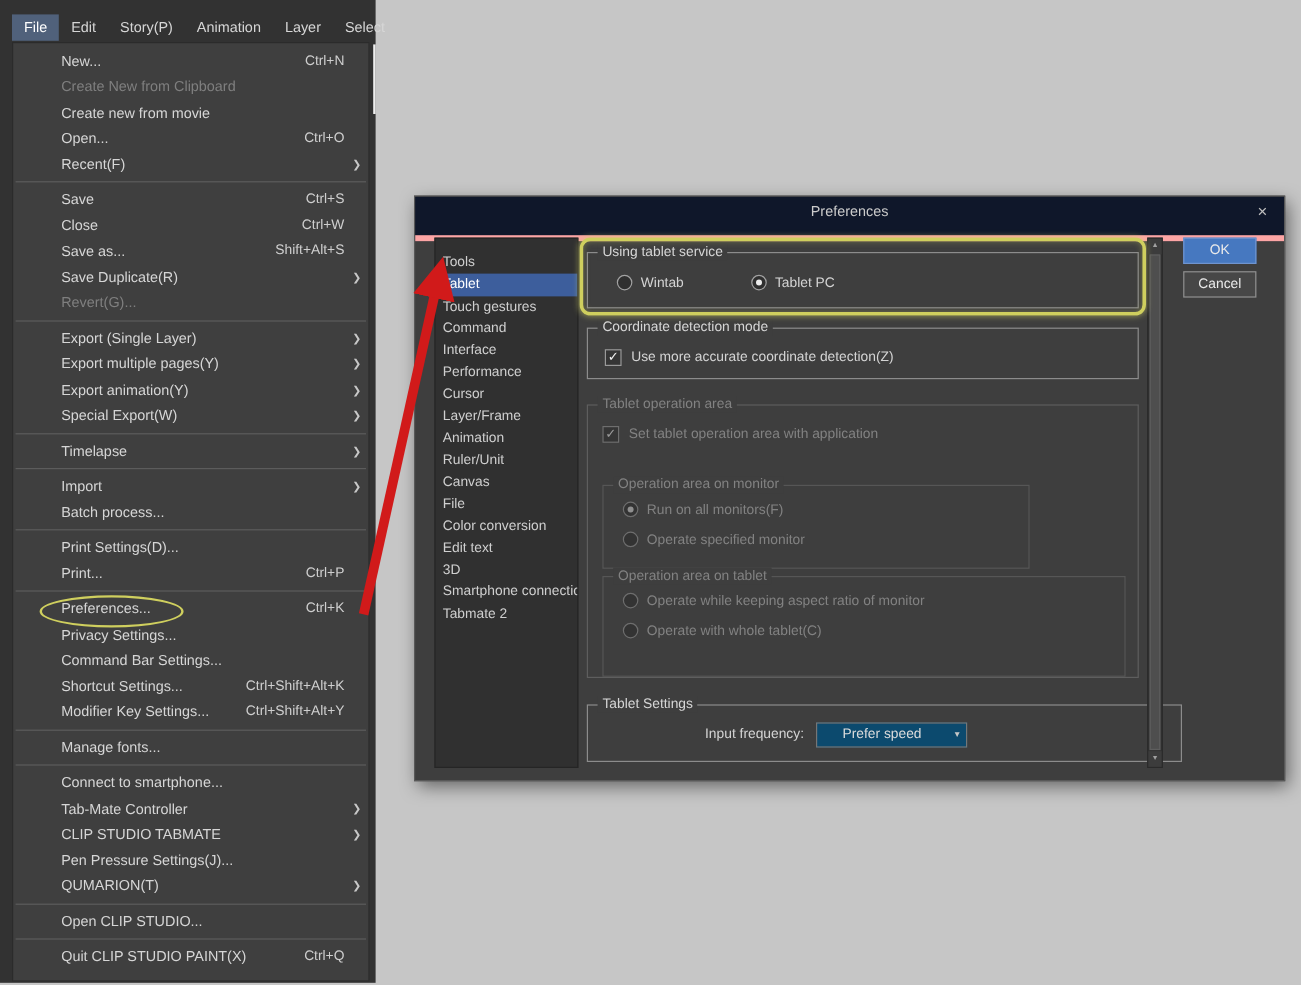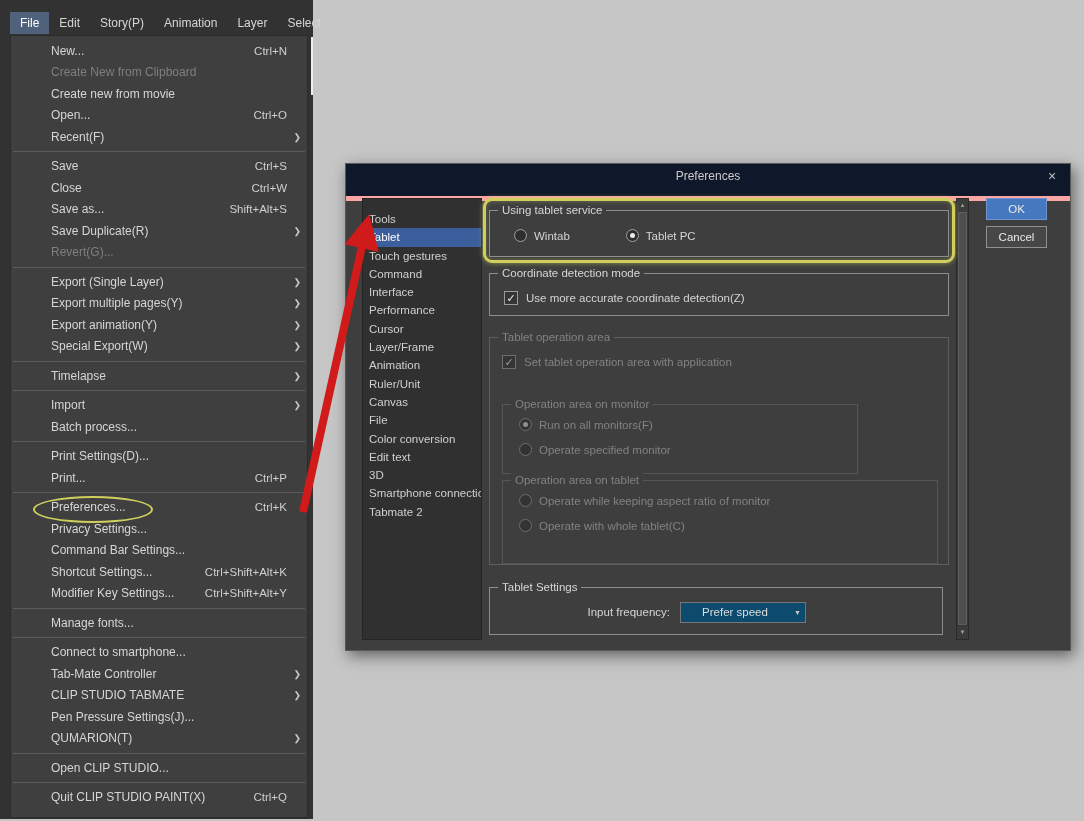--- a/index.html
+++ b/index.html
@@ -56,21 +56,21 @@
   .category-item { height:18.3px; line-height:18.3px; padding-left:6px; color:#cfcfcf; white-space:nowrap; overflow:hidden; }
   .category-item.selected { background:var(--selection-blue,#3d5e9c); color:#ffffff; }
 
   .content { position:absolute; left:141px; top:34px; width:465px; height:442px; }
 
   .group { position:absolute; border:1px solid #8c8c8c; }
   .group-title { position:absolute; top:-8px; left:8px; background:#3e3e3e; padding:0 4px; color:#d6d6d6; line-height:14px; white-space:nowrap; }
   .g1 { left:2px; top:12px; width:460px; height:47px; }
   .g2 { left:2px; top:75px; width:460px; height:43px; }
   .g3 { left:2px; top:139px; width:460px; height:228px; }
-  .g4 { left:2px; top:389px; width:454px; height:48px; }
+  .g4 { left:2px; top:389px; width:496px; height:48px; }
   .sub-group { position:absolute; border:1px solid #6e6e6e; }
   .sub-monitor { left:12px; top:54px; width:356px; height:70px;margin-top:12px; }
   .sub-tablet  { left:12px; top:142px; width:436px; height:84px; }
 
   .hl-ring {
     position:absolute; left:-7px; top:-13px; right:-7px; bottom:-7px;
     border:3px solid var(--highlight-yellow,#d6d66a); border-radius:9px;
     box-shadow:0 0 5px rgba(214,214,106,.6), inset 0 0 5px rgba(214,214,106,.35);
     pointer-events:none; z-index:3;
   }

